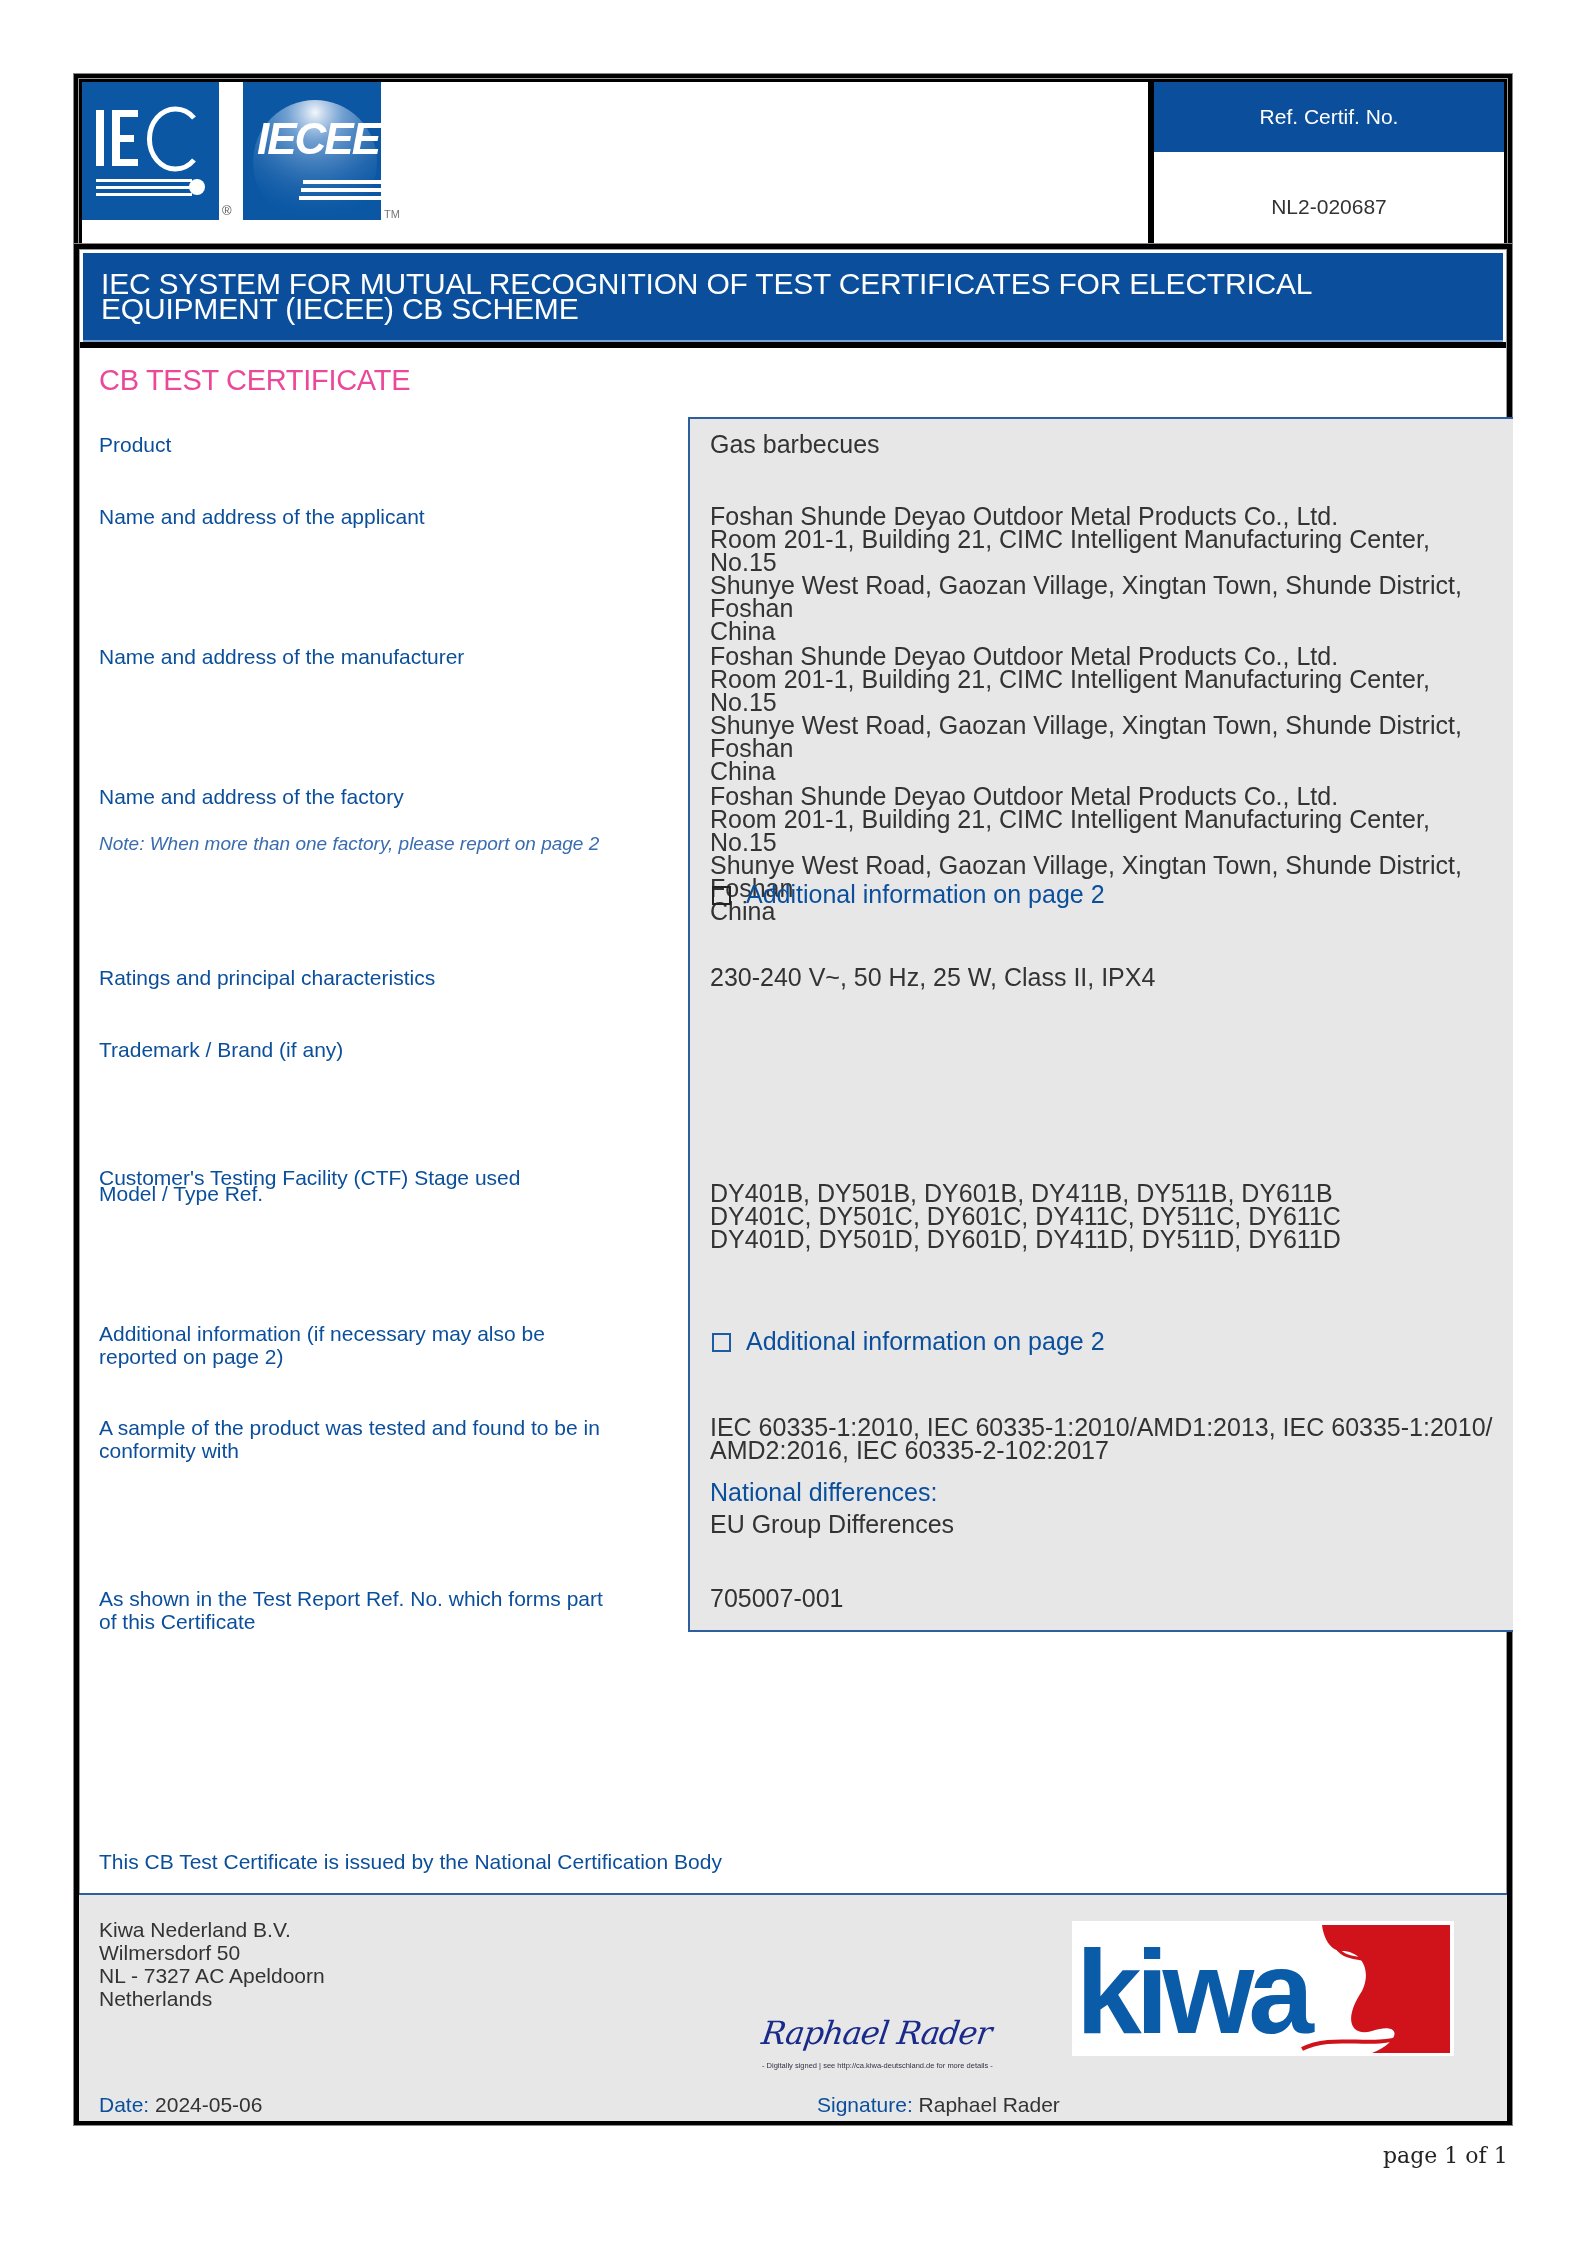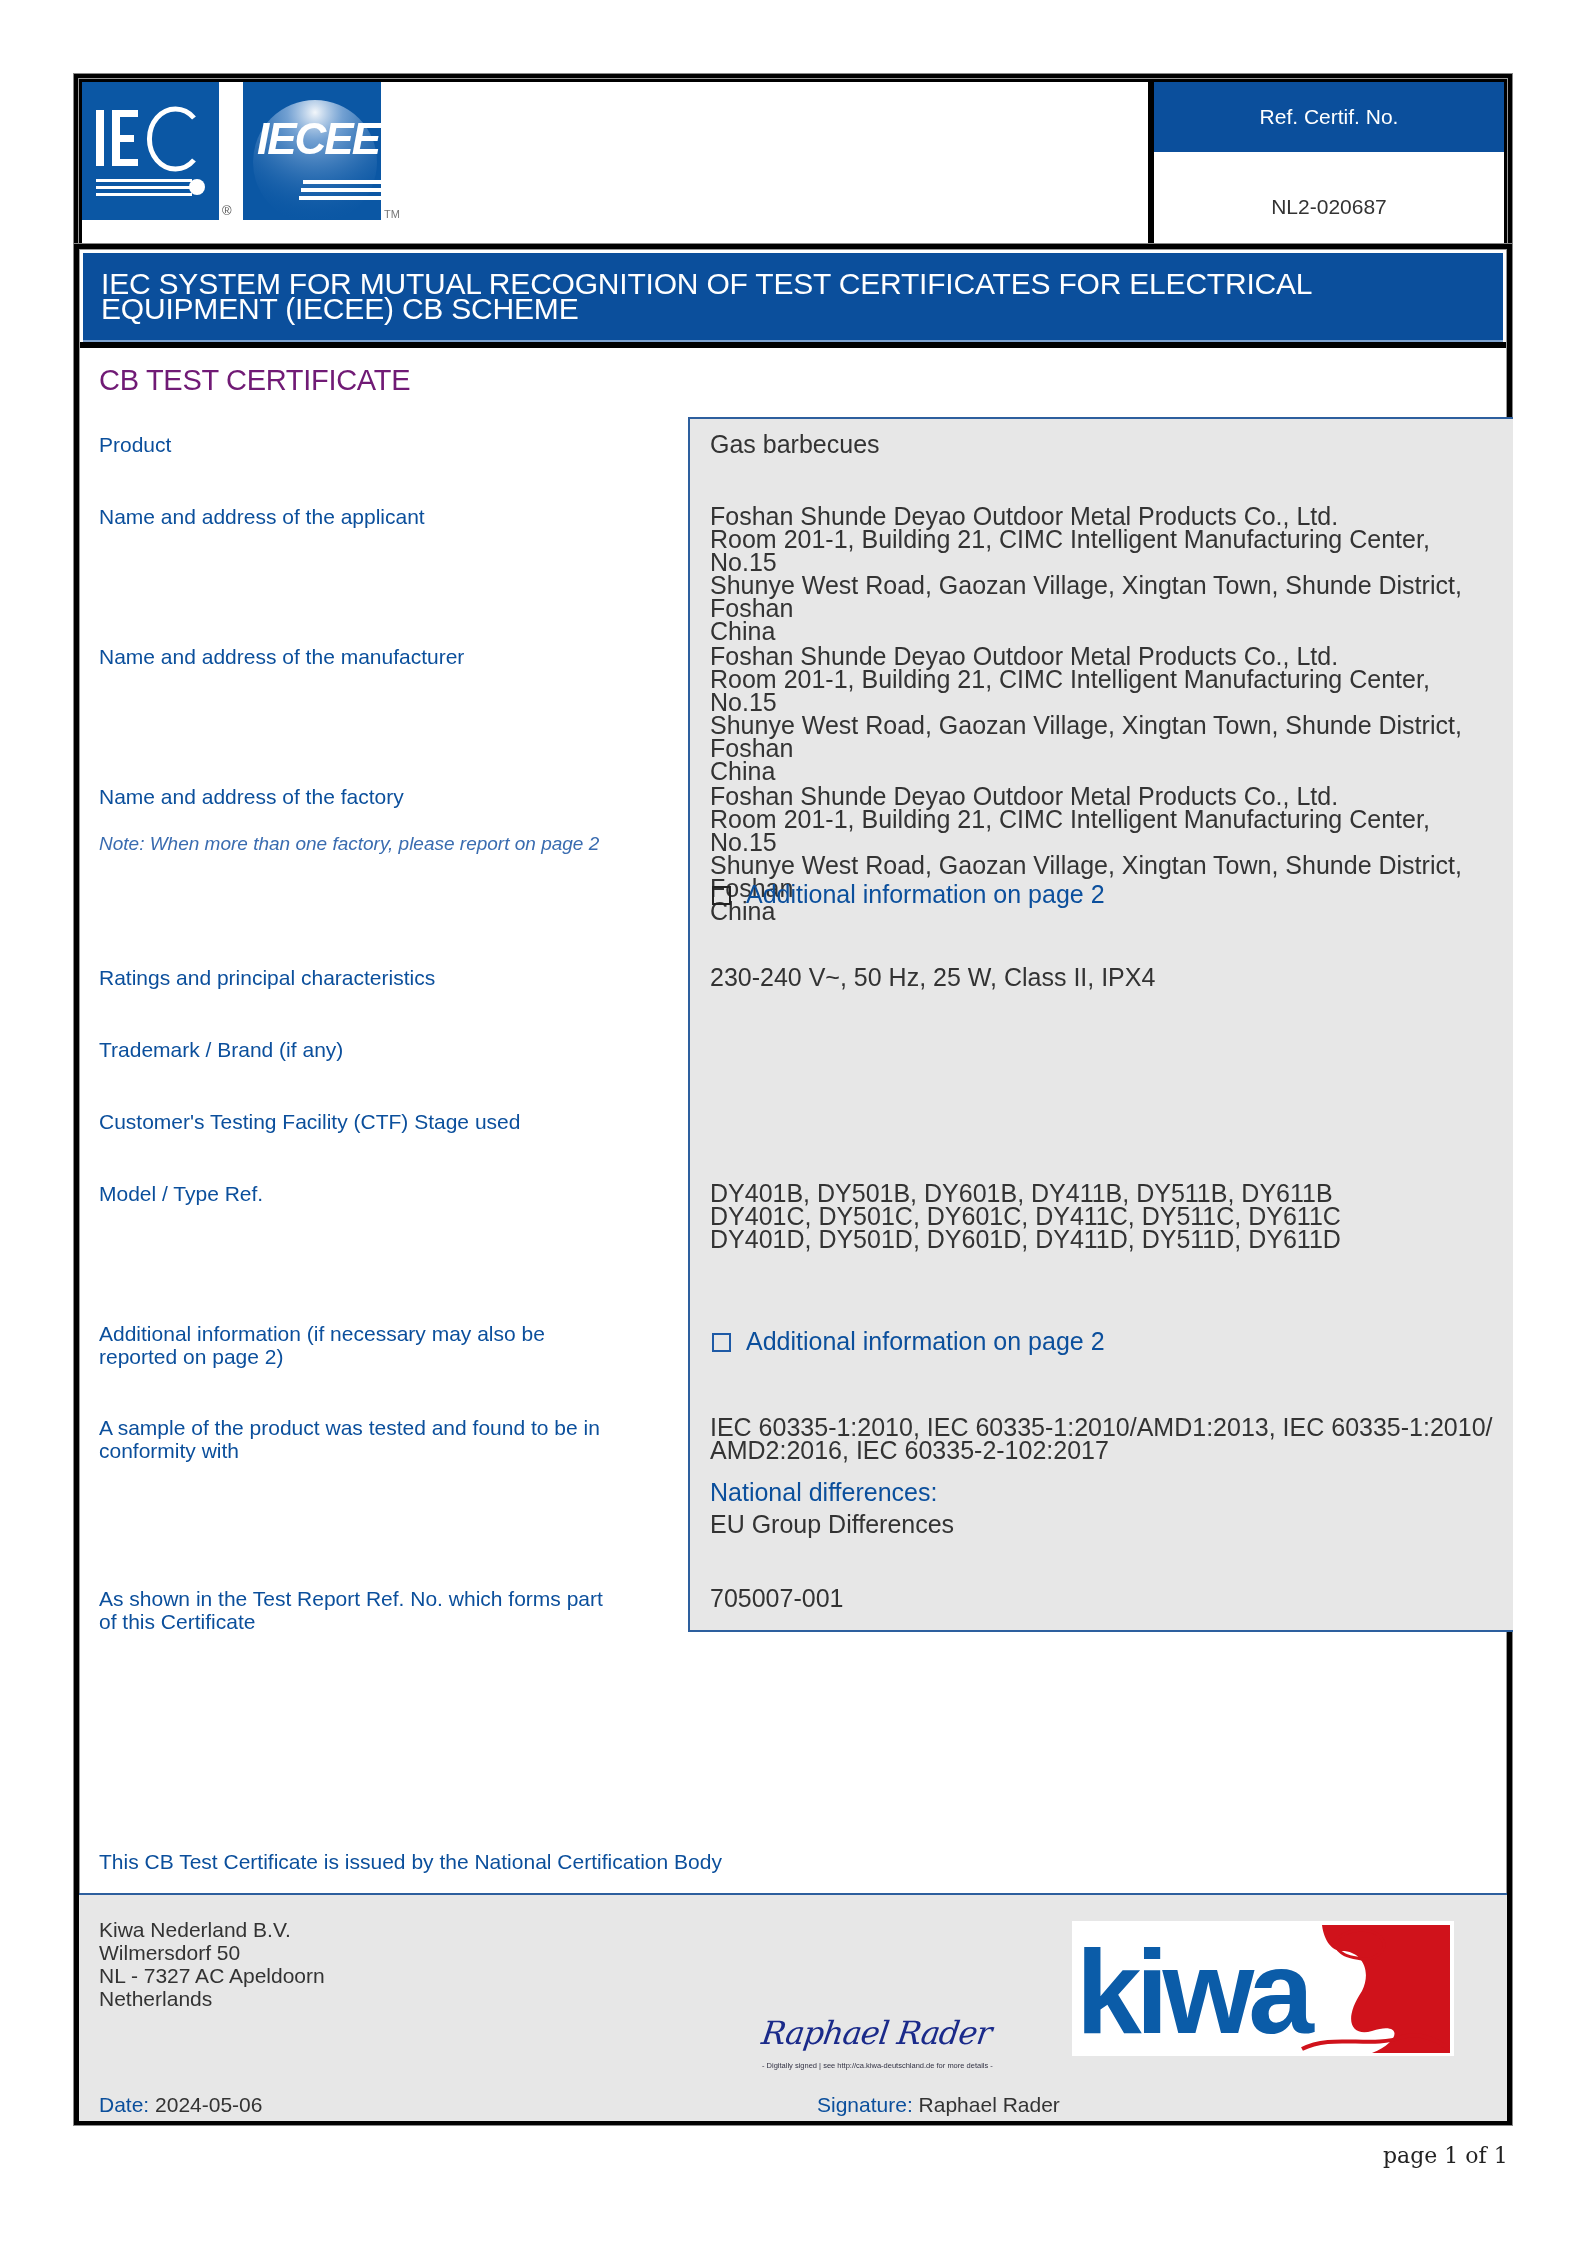--- a/index.html
+++ b/index.html
@@ -29,21 +29,21 @@
   .main-box { left:73px; top:243px; width:1440px; height:1883px; box-sizing:border-box;
               background:#000; border:1px solid #888; }
   .main-inner { position:absolute; left:5px; top:5px; right:5px; bottom:5px; background:#fff;
                 border:1px solid #999; }
   .title-band { position:absolute; left:3px; top:3px; right:3px; height:87px; background:#0b4f9c;
                 border-bottom:2px solid #7fa3cf; }
   .title-sep { position:absolute; left:0; right:0; top:92px; height:6px; background:#000; }
   .title-text { position:absolute; left:18px; top:18px; right:80px; color:#ffffff; font-size:30px;
                 line-height:25px; letter-spacing:-0.2px; }
 
-  .cert-heading { left:99px; top:364px; font-size:29px; color:#701a75; letter-spacing:-0.3px; }
+  .cert-heading { left:99px; top:364px; font-size:29px; color:#ec4899; letter-spacing:-0.3px; }
 
   .label { position:absolute; left:99px; color:#0b4f9c; font-size:21px; line-height:23px; width:560px; }
   .note { position:absolute; left:99px; color:#3a6cb0; font-size:19px; font-style:italic; }
 
   .gray-box { left:688px; top:417px; width:825px; height:1215px; box-sizing:border-box;
               background:#e7e7e7; border-top:2px solid #2d5f9e; border-left:2px solid #2d5f9e;
               border-bottom:2px solid #2d5f9e; }
   .val { position:absolute; left:710px; color:#333; font-size:25px; line-height:23px; width:790px; }
   .val-blue { color:#0b4f9c; }
 
@@ -155,21 +155,21 @@
 </div>
 <div class="chk" style="left:712px;top:886px"></div>
 <div class="val val-blue" style="left:746px;top:883px;width:500px">Additional information on page 2</div>
 
 <div class="label" style="top:966px">Ratings and principal characteristics</div>
 <div class="val" style="top:966px">230-240 V~, 50 Hz, 25 W, Class II, IPX4</div>
 
 <div class="label" style="top:1038px">Trademark / Brand (if any)</div>
 <div class="val" style="top:1038px"></div>
 
-<div class="label" style="top:1110px">Customer's Testing Facility (CTF) Stage used</div>
+<div class="label" style="top:1166px">Customer's Testing Facility (CTF) Stage used</div>
 <div class="val" style="top:1110px"></div>
 
 <div class="label" style="top:1182px">Model / Type Ref.</div>
 <div class="val" style="top:1182px">
   <div>DY401B, DY501B, DY601B, DY411B, DY511B, DY611B</div>
   <div>DY401C, DY501C, DY601C, DY411C, DY511C, DY611C</div>
   <div>DY401D, DY501D, DY601D, DY411D, DY511D, DY611D</div>
 </div>
 
 <div class="label" style="top:1322px">

